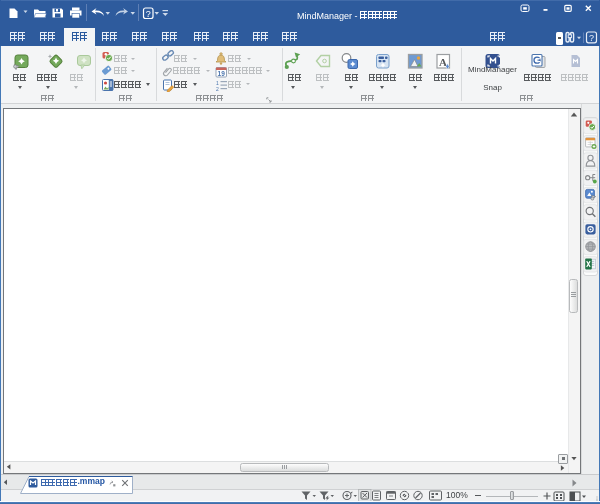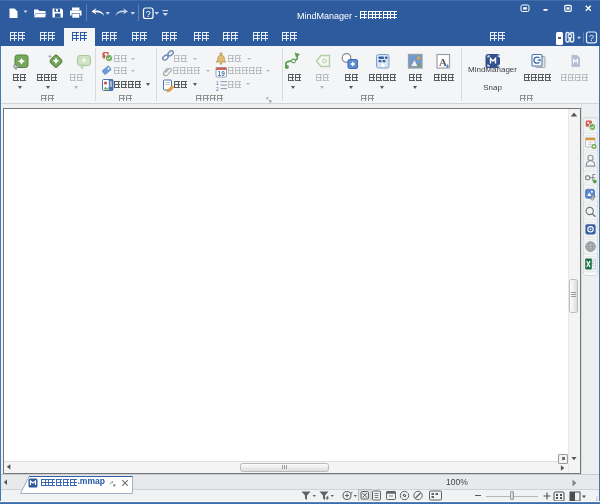--- a/index.html
+++ b/index.html
@@ -422,21 +422,21 @@
   <path d="M105.5 9.5 l6 -6" stroke="#f1f2f3" stroke-width="0.8"></path>
 
   <circle cx="122" cy="6.5" r="4.2" fill="none" stroke="#4d5053" stroke-width="1"></circle>
   <path d="M119.5 9 l5 -5" stroke="#4d5053" stroke-width="1.3"></path>
 
   <rect x="133.5" y="2" width="12" height="9" rx="1" fill="none" stroke="#4d5053" stroke-width="1"></rect>
   <rect x="135.5" y="4" width="2.5" height="2" fill="#4d5053"></rect>
   <rect x="139.5" y="4" width="2.5" height="2" fill="#4d5053"></rect>
   <rect x="135.5" y="7" width="2.5" height="2" fill="#4d5053"></rect>
 </svg>
-<div class="ab" style="left:446px;top:478px;font-size:8.5px;color:#3f4245;line-height:9px">100%</div>
+<div class="ab" style="left:446px;top:491px;font-size:8.5px;color:#3f4245;line-height:9px">100%</div>
 <div class="ab" style="left:475px;top:495px;width:6px;height:1.2px;background:#55585b"></div>
 <div class="ab" style="left:486px;top:495.5px;width:52px;height:1px;background:#b4b7ba"></div>
 <div class="ab" style="left:509.5px;top:491px;width:4px;height:9px;background:linear-gradient(90deg,#e8eaeb,#c6c9cb);border:1px solid #9a9da0;border-radius:1px;box-sizing:border-box"></div>
 <svg class="ab" style="left:542px;top:491px" width="10" height="10" viewBox="0 0 10 10">
     <path d="M5 1.5 v7 M1.5 5 h7" stroke="#55585b" stroke-width="1.2"></path>
   </svg>
 <svg class="ab" style="left:553px;top:490.5px" width="12" height="11" viewBox="0 0 12 11">
   <rect x="1" y="1" width="10" height="9" rx="1" fill="none" stroke="#4d5053" stroke-width="1"></rect>
   <rect x="3" y="3" width="2" height="2" fill="#4d5053"></rect>
   <rect x="7" y="3" width="2" height="2" fill="#4d5053"></rect>

